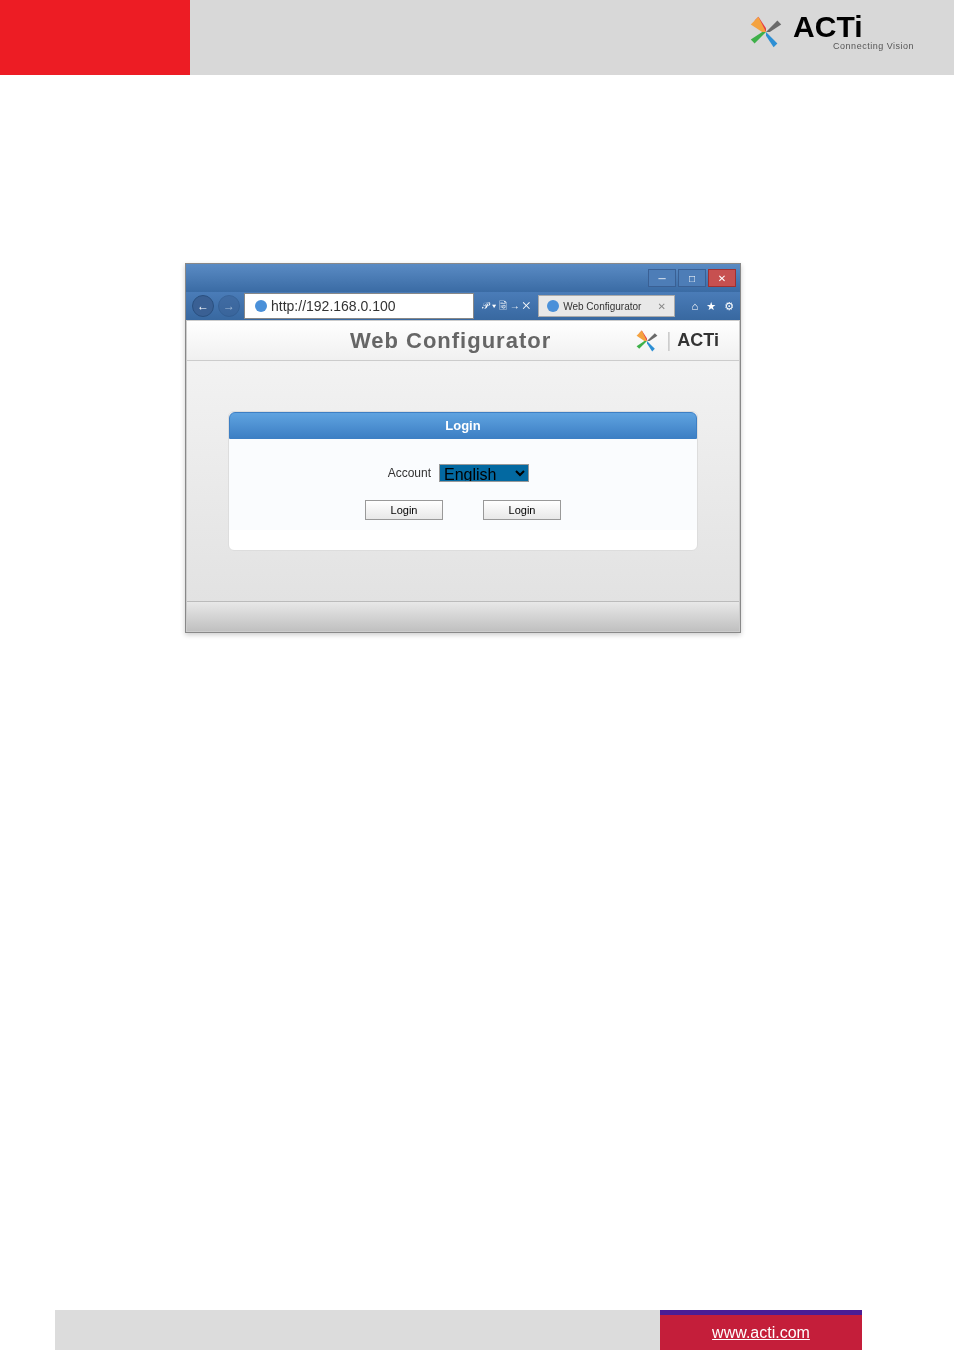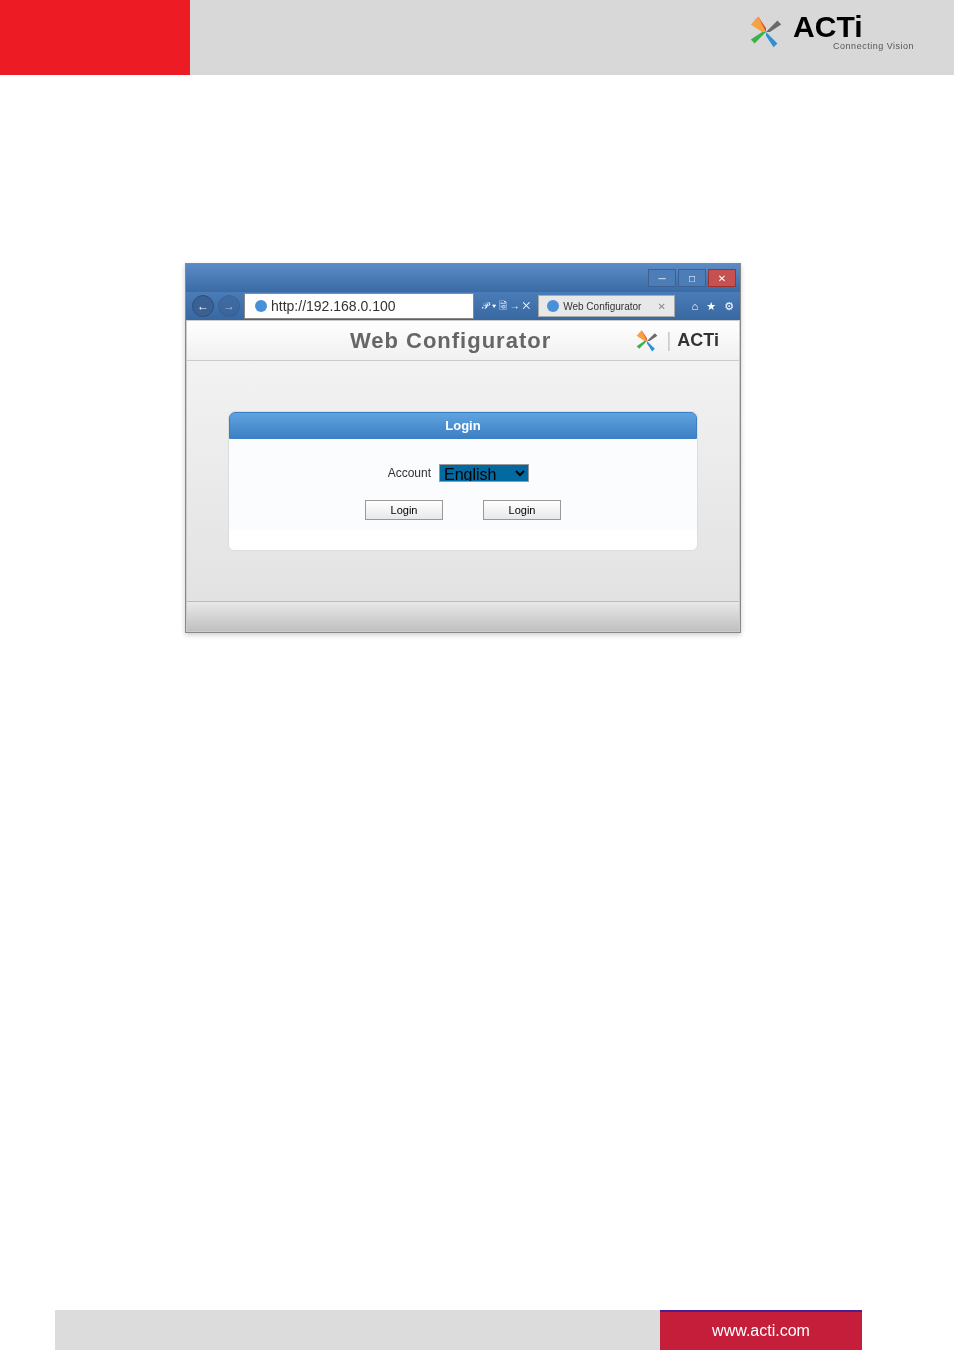--- a/index.html
+++ b/index.html
@@ -46,21 +46,21 @@
     .form-label { width: 170px; text-align: right; font-size: 12px; color: #333; padding-right: 8px; }
     .form-input { width: 110px; height: 18px; border: 1px solid #999; font-size: 11px; padding: 0 3px; background: #fff; }
     .form-select { width: 90px; height: 18px; border: 1px solid #999; font-size: 16px; background: #0369a1; }
     .button-row { display: flex; justify-content: center; gap: 40px; margin-top: 18px; }
     .form-button { width: 78px; height: 20px; font-size: 11px; border: 1px solid #999; background: linear-gradient(#fff, #e8e8e8); cursor: pointer; }
     
     .page-gradient-bottom { position: absolute; bottom: 0; left: 0; right: 0; height: 30px; background: linear-gradient(#e8e8e8, #c0c0c0); border-top: 1px solid #bbb; }
     
     .footer { position: absolute; bottom: 0; left: 0; right: 0; display: flex; height: 40px; }
     .footer-gray { width: 605px; margin-left: 55px; background: #dcdcdc; }
-    .footer-red { flex: 1; background: #c41e3a; margin-right: 92px; display: flex; align-items: center; justify-content: center; color: #fff; font-size: 16px; border-top: 2px solid #4c1d95; }
+    .footer-red { flex: 1; background: #c41e3a; margin-right: 92px; display: flex; align-items: center; justify-content: center; color: #fff; font-size: 16px; border-top: 5px solid #4c1d95; text-decoration: underline; }
     
     .butterfly-logo { display: inline-block; }
     .butterfly-logo svg { display: block; }
   </style>
 </head>
 <body>
 
 <div class="top-banner">
   <div class="red-block"></div>
   <div class="gray-block">

